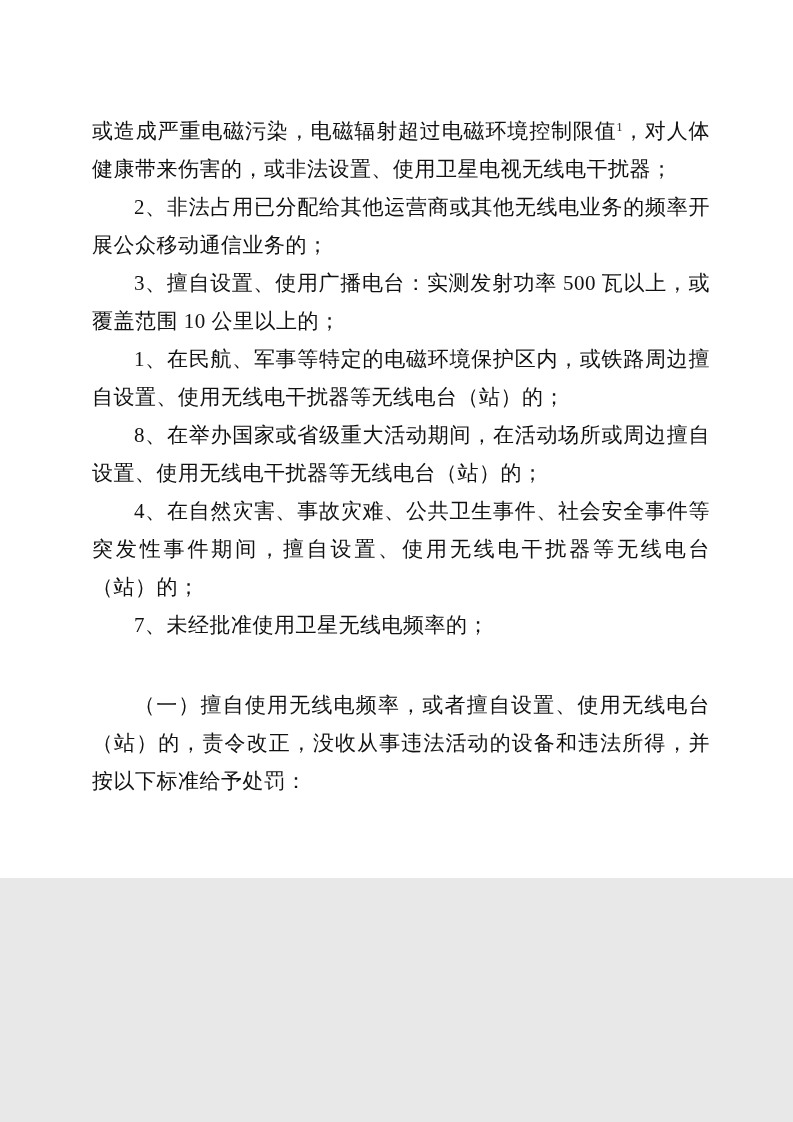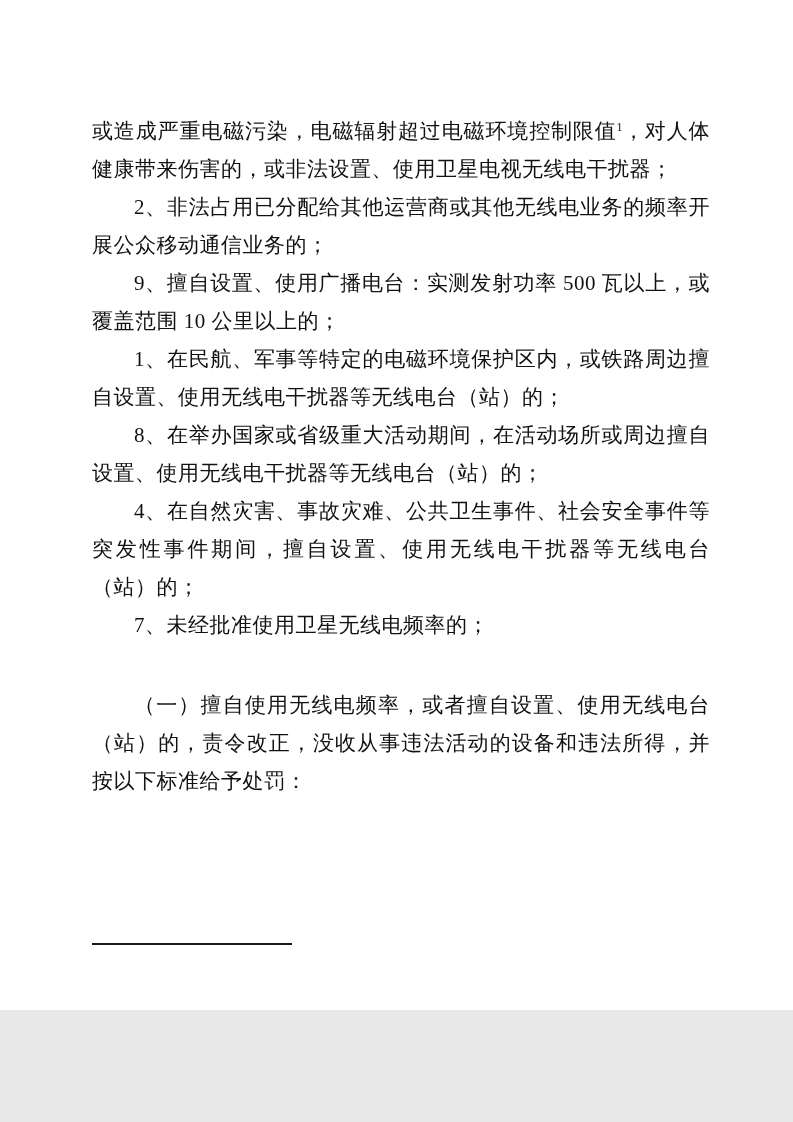--- a/index.html
+++ b/index.html
@@ -3,21 +3,21 @@
 <meta charset="utf-8">
 <style>
   html, body {
     margin: 0;
     padding: 0;
     background: #e8e8e8;
   }
   .page {
     position: relative;
     width: 793px;
-    height: 1010px;
+    height: 878px;
     margin: 0 auto;
     background: #ffffff;
     font-family: "Liberation Serif", "DejaVu Serif", serif;
     color: #111111;
     overflow: hidden;
   }
   .content {
     position: absolute;
     left: 92px;
     top: 112px;
@@ -83,21 +83,21 @@
 <body>
 
 <div class="page">
 
   <div class="content">
 
     <p class="para"><span>或造成严重电磁污染，电磁辐射超过电磁环境控制限值</span><sup class="fnref">1</sup><span>，对人体健康带来伤害的，或非法设置、使用卫星电视无线电干扰器；</span></p>
 
     <p class="para indent">2、非法占用已分配给其他运营商或其他无线电业务的频率开展公众移动通信业务的；</p>
 
-    <p class="para indent">9、擅自设置、使用广播电台：实测发射功率 500 瓦以上，或覆盖范围 10 公里以上的；</p>
+    <p class="para indent">3、擅自设置、使用广播电台：实测发射功率 500 瓦以上，或覆盖范围 10 公里以上的；</p>
 
     <p class="para indent">1、在民航、军事等特定的电磁环境保护区内，或铁路周边擅自设置、使用无线电干扰器等无线电台（站）的；</p>
 
     <p class="para indent">8、在举办国家或省级重大活动期间，在活动场所或周边擅自设置、使用无线电干扰器等无线电台（站）的；</p>
 
     <p class="para indent">4、在自然灾害、事故灾难、公共卫生事件、社会安全事件等突发性事件期间，擅自设置、使用无线电干扰器等无线电台（站）的；</p>
 
     <p class="para indent">7、未经批准使用卫星无线电频率的；</p>
 
 

